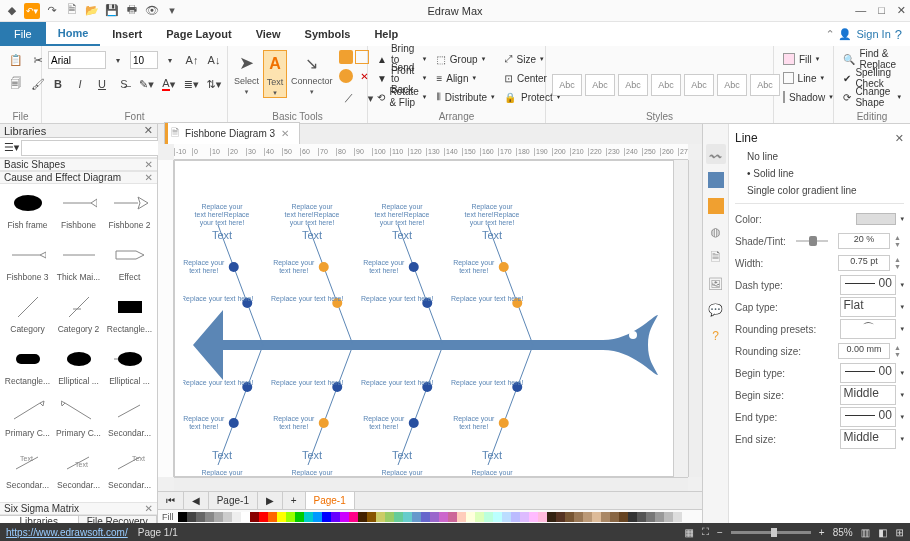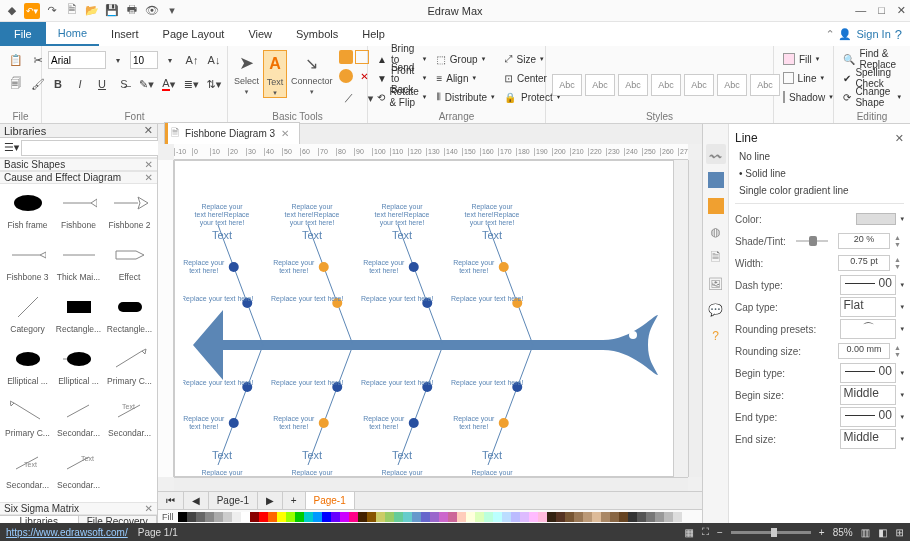--- a/index.html
+++ b/index.html
@@ -10,21 +10,21 @@
   .titlebar .qat { display: flex; gap: 4px; align-items: center; }
   .qat-item { width: 16px; height: 16px; display: flex; align-items: center; justify-content: center; font-size: 11px; color: #555; }
   .qat-undo { background: #ff9900; color: #fff; border-radius: 2px; font-size: 9px; padding: 0 2px; }
   .titlebar .title { position: absolute; left: 50%; transform: translateX(-50%); font-size: 11px; color: #333; }
   .titlebar .winctrl { margin-left: auto; display: flex; gap: 12px; font-size: 11px; color: #555; }
   .titlebar .winctrl span { cursor: pointer; }
 
   
   .menubar { height: 24px; background: #fff; display: flex; align-items: stretch; }
   .menubar .file-tab { background: #2a7ab0; color: #fff; padding: 4px 14px; font-size: 11px; display: flex; align-items: center; }
-  .menubar .tab { padding: 4px 12px; font-size: 11px; color: #333; display: flex; align-items: center; cursor: pointer; }
+  .menubar .tab { padding: 4px 12px; font-size: 11px; color: #333; display: flex; align-items: center; cursor: pointer; font-weight: bold; }
   .menubar .tab.active { color: #2a7ab0; border-bottom: 2px solid #2a7ab0; }
   .menubar .right { margin-left: auto; display: flex; align-items: center; gap: 4px; padding-right: 8px; }
   .signin { color: #2a7ab0; font-size: 11px; }
   .help-icon { color: #2a7ab0; font-size: 13px; }
 
   
   .ribbon { height: 78px; background: #fafafa; border-bottom: 1px solid #d0d0d0; display: flex; }
   .ribbon-group { border-right: 1px solid #e0e0e0; padding: 4px 6px 14px 6px; display: flex; flex-direction: column; position: relative; }
   .ribbon-group .group-body { flex: 1; display: flex; gap: 4px; align-items: flex-start; }
   .ribbon-group .group-label { position: absolute; bottom: 1px; left: 0; right: 0; text-align: center; font-size: 10px; color: #777; }
@@ -80,21 +80,21 @@
   .color-strip .sw { width:9px; height:10px; flex-shrink: 0;}
 
   
   .line-panel { width:208px; border-left:1px solid #ccc; display:flex; background:#fff;}
   .lp-iconbar { width:26px; background:#f5f5f5; border-right:1px solid #e0e0e0; display:flex; flex-direction:column; align-items:center; gap:6px; padding-top:20px;}
   .lp-iconbar .it { width:20px; height:20px; border-radius:2px; display:flex;align-items:center;justify-content:center; font-size:12px; color:#888;}
   .lp-iconbar .it.a { background:#e8e8e8; }
   .lp-iconbar .sq1 { width:16px;height:16px;background:#5b86b5;}
   .lp-iconbar .sq2 { width:16px;height:16px;background:#f0a030;}
   .lp-body { flex:1; padding:4px 6px; font-size:10px; color:#444;}
-  .lp-body .opt { padding:3px 4px;}
+  .lp-body .opt { padding:3px 4px;margin-left:8px;}
   .lp-body .opt.sel::before { content:"• "; color:#333;}
   .lp-body hr { border:none; border-top:1px solid #e4e4e4; margin:4px 0;}
   .prop-row { display:flex; align-items:center; height:22px; gap:4px;}
   .prop-row .pl { flex:1; color:#555;}
   .mini-input { width:52px; height:16px; border:1px solid #ccc; font-size:9px; text-align:center; background:#fff;}
   .mini-sel { width:56px; height:20px; border:1px solid #ccc; font-size:12px; background:#fff; padding:0 2px;}
   .spin { width:10px; display:inline-block; font-size:7px; line-height:7px; color:#888;}
   .slider-track { flex:1; height:2px; background:#ccc; position:relative; margin:0 6px;}
   .slider-thumb { position:absolute; left:40%; top:-4px; width:8px; height:10px; background:#888; border-radius:2px;}
   .color-swatch-lp { width:40px; height:12px; background:#ddd; border:1px solid #bbb;}
@@ -422,20 +422,29 @@
           <span>Effect</span>
         </div>
 
       <div class="shape-cell">
           <div class="thumb">
             <svg class="thumb-fish" width="36" height="24">
               <line x1="8" y1="22" x2="28" y2="2"></line>
             </svg>
           </div>
           <span>Category</span>
+        </div>
+      <div class="shape-cell">
+          <div class="thumb">
+            <svg class="thumb-fish" width="36" height="24">
+              <line x1="8" y1="22" x2="28" y2="2"></line>
+              <line x1="12" y1="14" x2="20" y2="14"></line>
+            </svg>
+          </div>
+          <span>Category 2</span>
         </div>
       <div class="shape-cell">
           <div class="thumb">
             <svg class="thumb-fish" width="36" height="24">
               <rect x="6" y="6" width="24" height="12"></rect>
             </svg>
           </div>
           <span>Rectangle...</span>
         </div>
 

